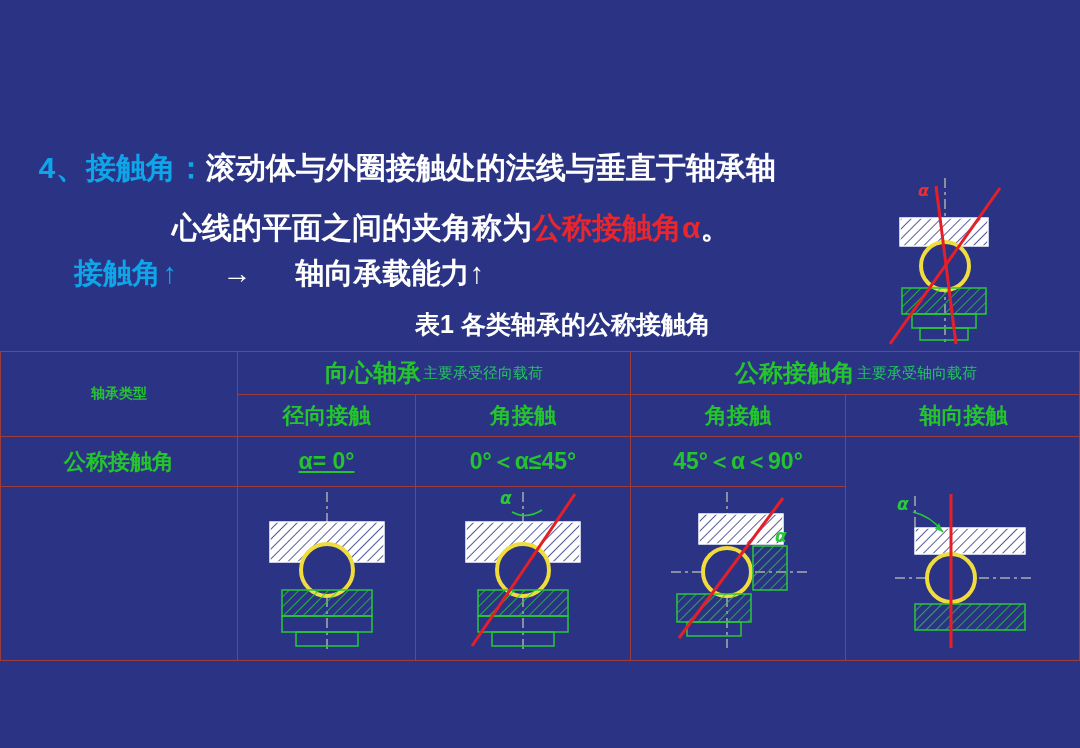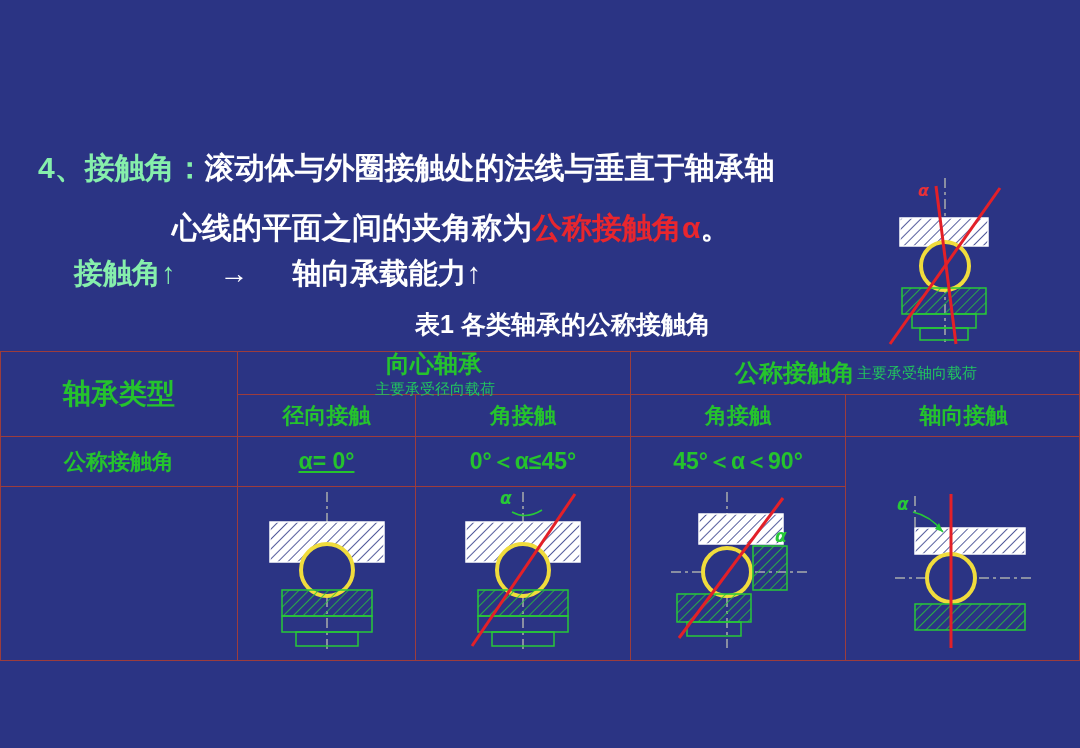--- a/index.html
+++ b/index.html
@@ -6,21 +6,21 @@
   html,body { width:1080px; height:748px; }
   body {
     position:relative;
     background:#2b3484;
     font-family:"Liberation Sans","DejaVu Sans",sans-serif;
     overflow:hidden;
   }
   .slide { position:absolute; inset:0; }
 
   .white { color:#ffffff; }
-  .green { color:#86efac; }
+  .green { color:#0ea5e9;font-family:Liberation Mono, monospace; }
   .red   { color:#e8262e; }
 
   
   .note {
     position:absolute; left:888px; top:82px; width:176px;
     font-size:15px; line-height:1.42; color:#c83f50;
   }
 
   
   .hdr-dg { position:absolute; left:884px; top:166px; width:122px; height:182px; }
@@ -49,22 +49,22 @@
     border:1px solid #9c3c3c;
   }
   .tc {
     border-right:1px solid #9c3c3c;
     border-bottom:1px solid #9c3c3c;
     display:flex; align-items:center; justify-content:center;
     color:#25c32d; font-weight:700;
   }
   .tc.lastcol { border-right:none; }
   .tc.lastrow { border-bottom:none; }
-  .ct  { grid-area:1/1/3/2; font-size:28px; }
-  .g1  { grid-area:1/2/2/4; font-size:24px;flex-direction:column; }
+  .ct  { grid-area:1/1/3/2; font-size:14px; }
+  .g1  { grid-area:1/2/2/4; font-size:24px; }
   .g2  { grid-area:1/4/2/6; font-size:24px; }
   .r2c2{ grid-area:2/2; } .r2c3{ grid-area:2/3; } .r2c4{ grid-area:2/4; } .r2c5{ grid-area:2/5; }
   .r3c1{ grid-area:3/1; } .r3c2{ grid-area:3/2;text-decoration:underline; } .r3c3{ grid-area:3/3; } .r3c4{ grid-area:3/4; } .r3c5{ grid-area:3/5; }
   .r4c1{ grid-area:4/1; } .r4c2{ grid-area:4/2; } .r4c3{ grid-area:4/3; } .r4c4{ grid-area:4/4; } .r4c5{ grid-area:4/5; }
   .ctype { font-size:22px; }
   .aval  { font-size:23px; }
   .gnote { font-size:15px; font-weight:400; color:#22c55e; margin-left:2px; }
   .dgcell { align-items:flex-end; padding-bottom:4px; }
   .bdg { width:150px; height:168px; display:block; }
 

